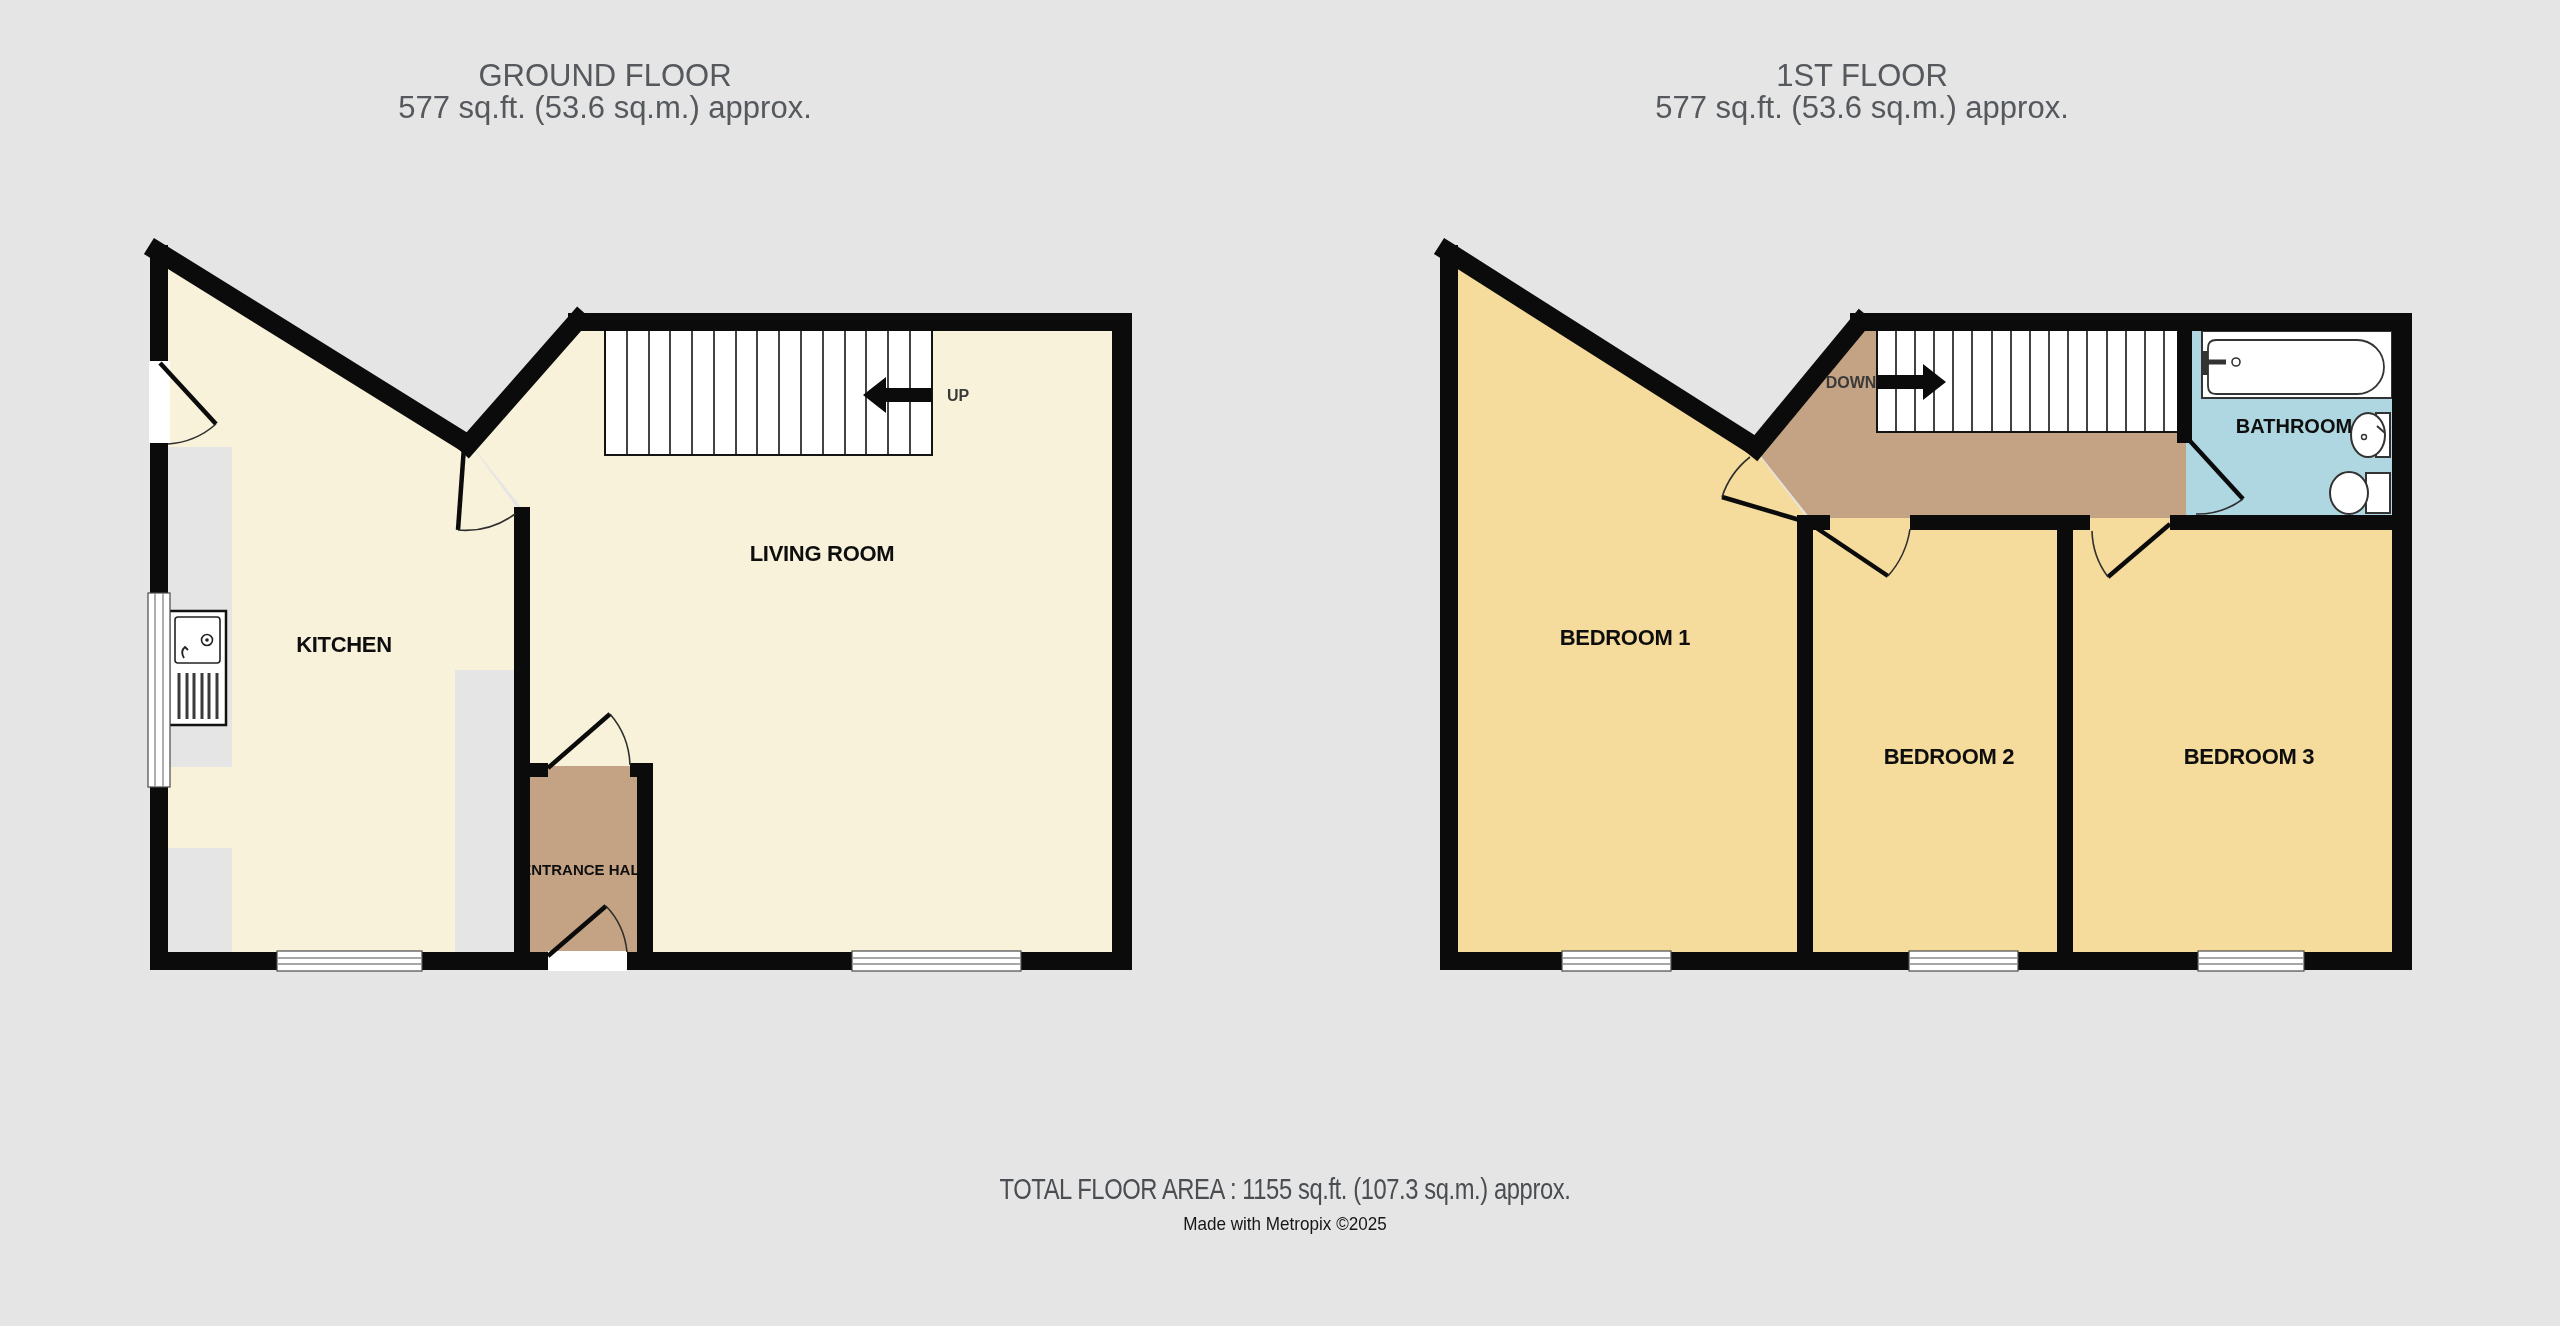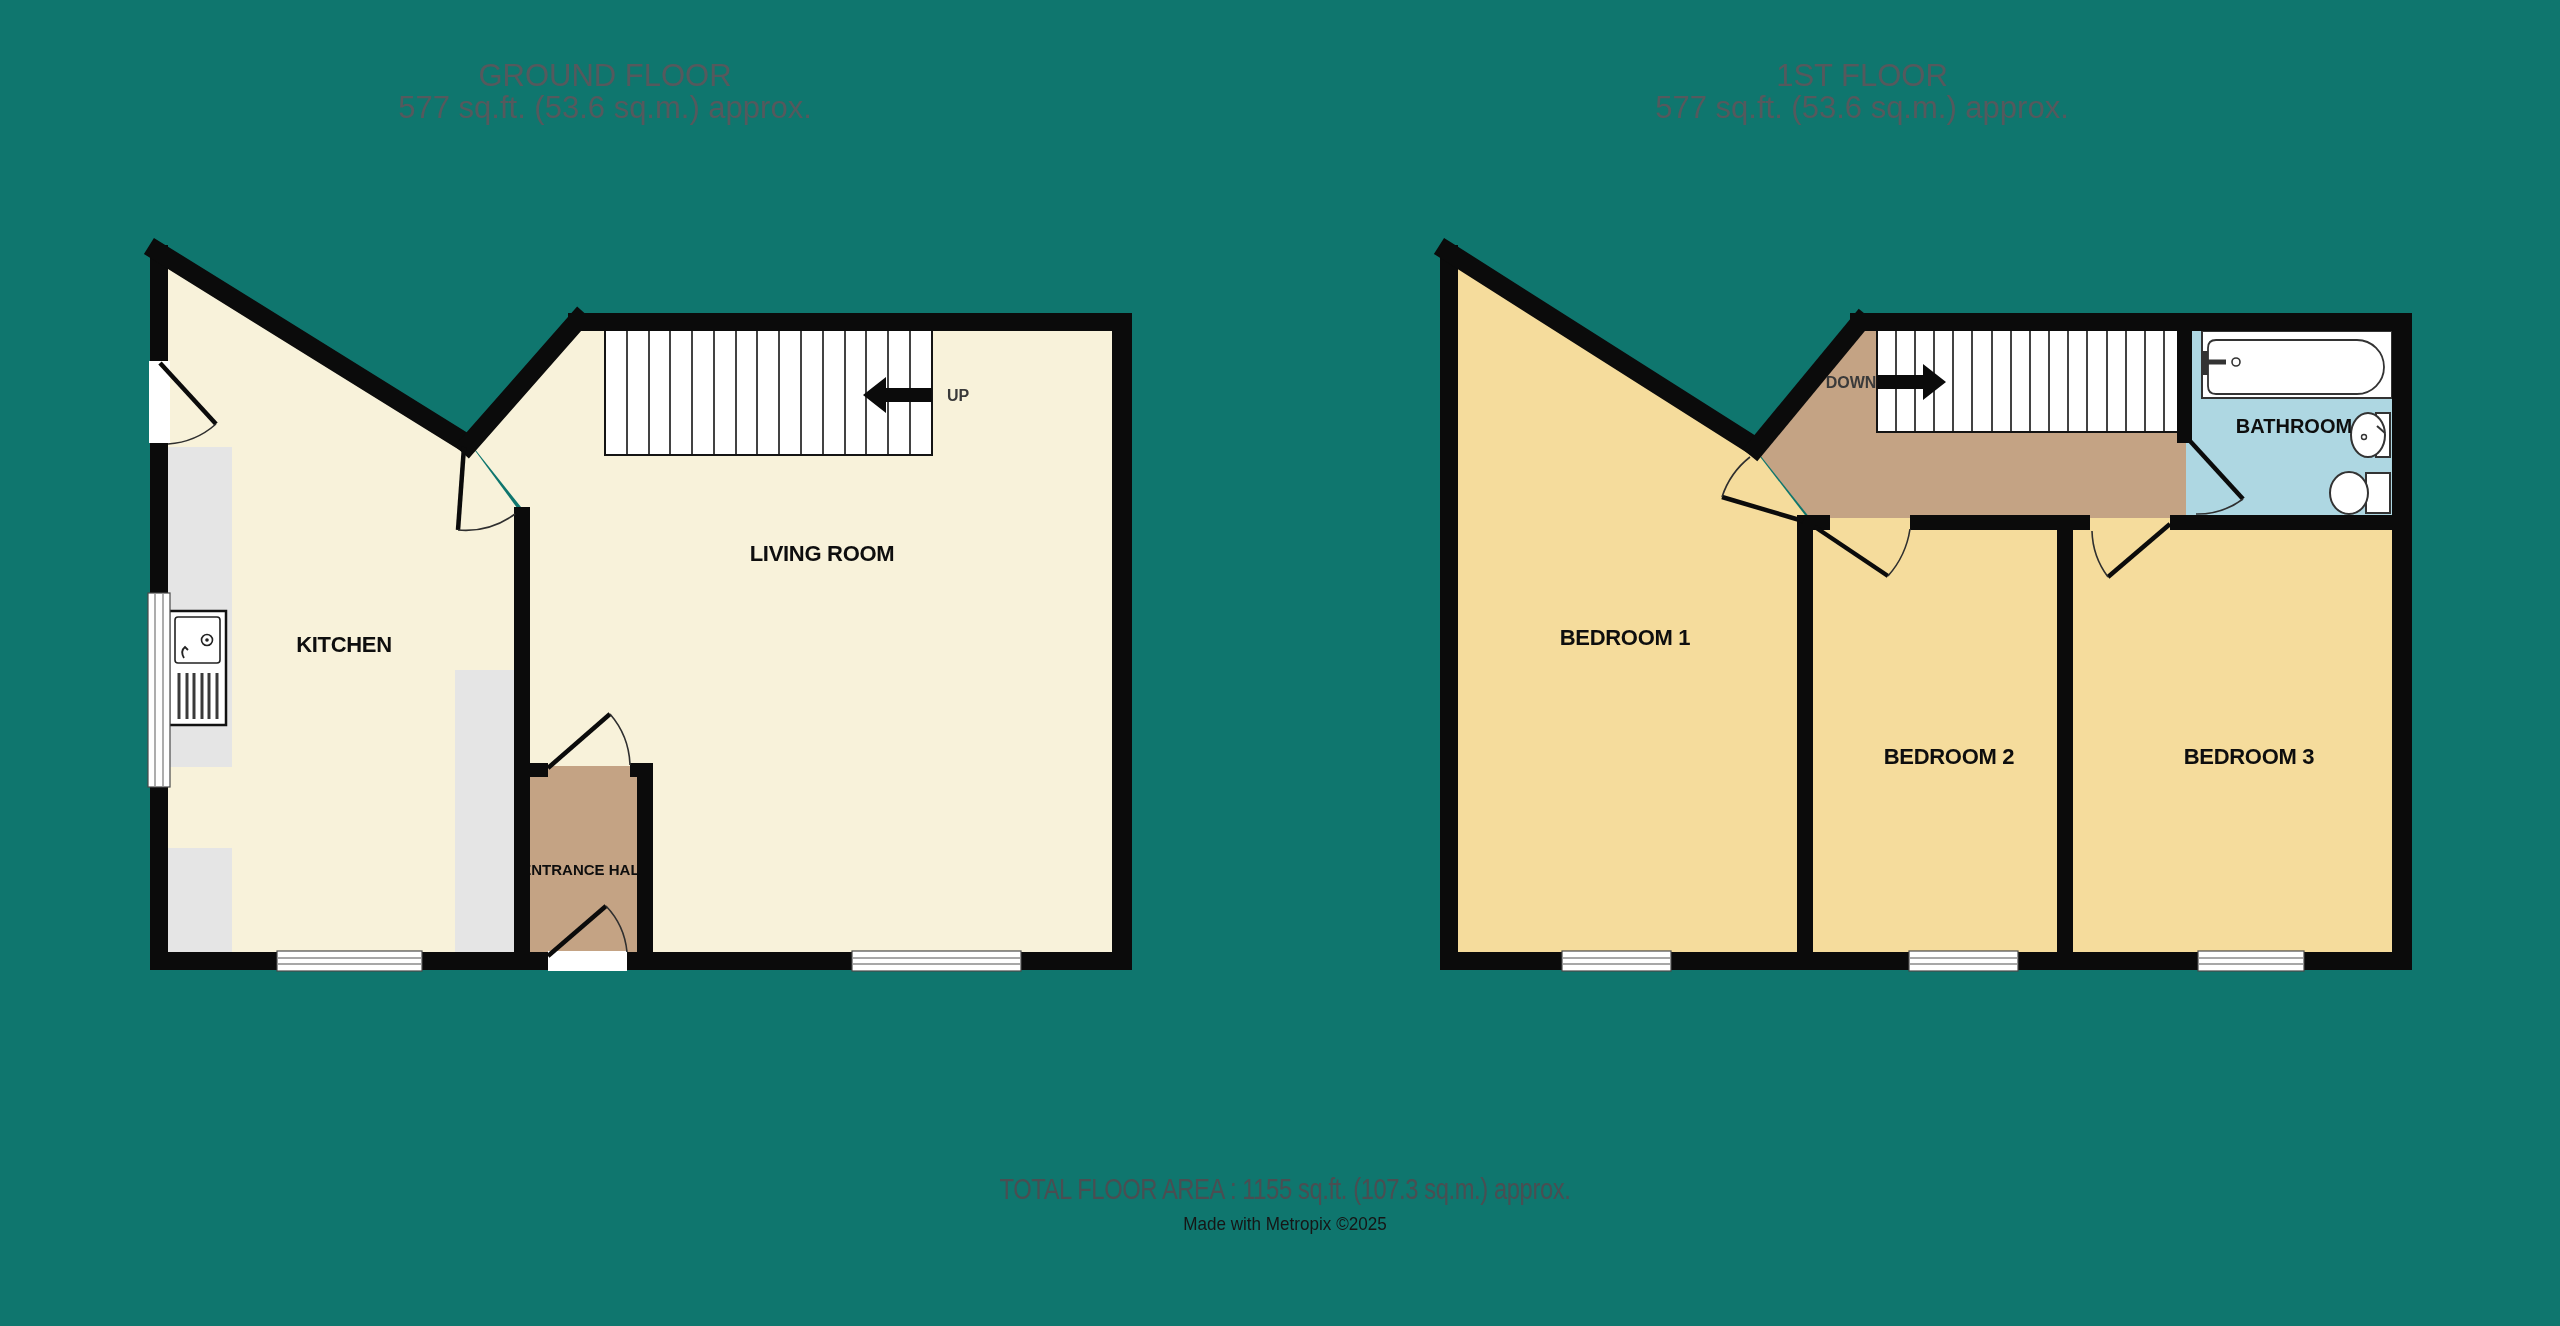--- a/index.html
+++ b/index.html
@@ -1,16 +1,16 @@
 <!DOCTYPE html>
 <html><head>
 <meta charset="utf-8">
 <style>
   html,body{margin:0;padding:0;background:#ffffff;}
-  .stage{position:relative;width:2560px;height:1326px;background:#0f766e;overflow:hidden;}
+  .stage{position:relative;width:2560px;height:1326px;background:#e5e5e5;overflow:hidden;}
   svg{display:block;}
   text{font-family:"Liberation Sans", sans-serif;}
   .floor-title{font-size:31px;fill:#55595d;text-anchor:middle;}
   .room-label{font-size:22px;font-weight:bold;fill:#0e0e0e;text-anchor:middle;letter-spacing:-0.3px;}
   .small-label{font-size:15px;font-weight:bold;fill:#0e0e0e;text-anchor:middle;}
   .bath-label{font-size:20px;font-weight:bold;fill:#0e0e0e;text-anchor:middle;}
   .stair-label{font-size:16px;font-weight:bold;fill:#3a3a3a;text-anchor:middle;}
   .footer-total{font-size:29px;fill:#4a4e52;text-anchor:middle;letter-spacing:-0.5px;}
   .footer-credit{font-size:18px;fill:#161616;text-anchor:middle;}
   .wall{fill:#0b0b0b;}

